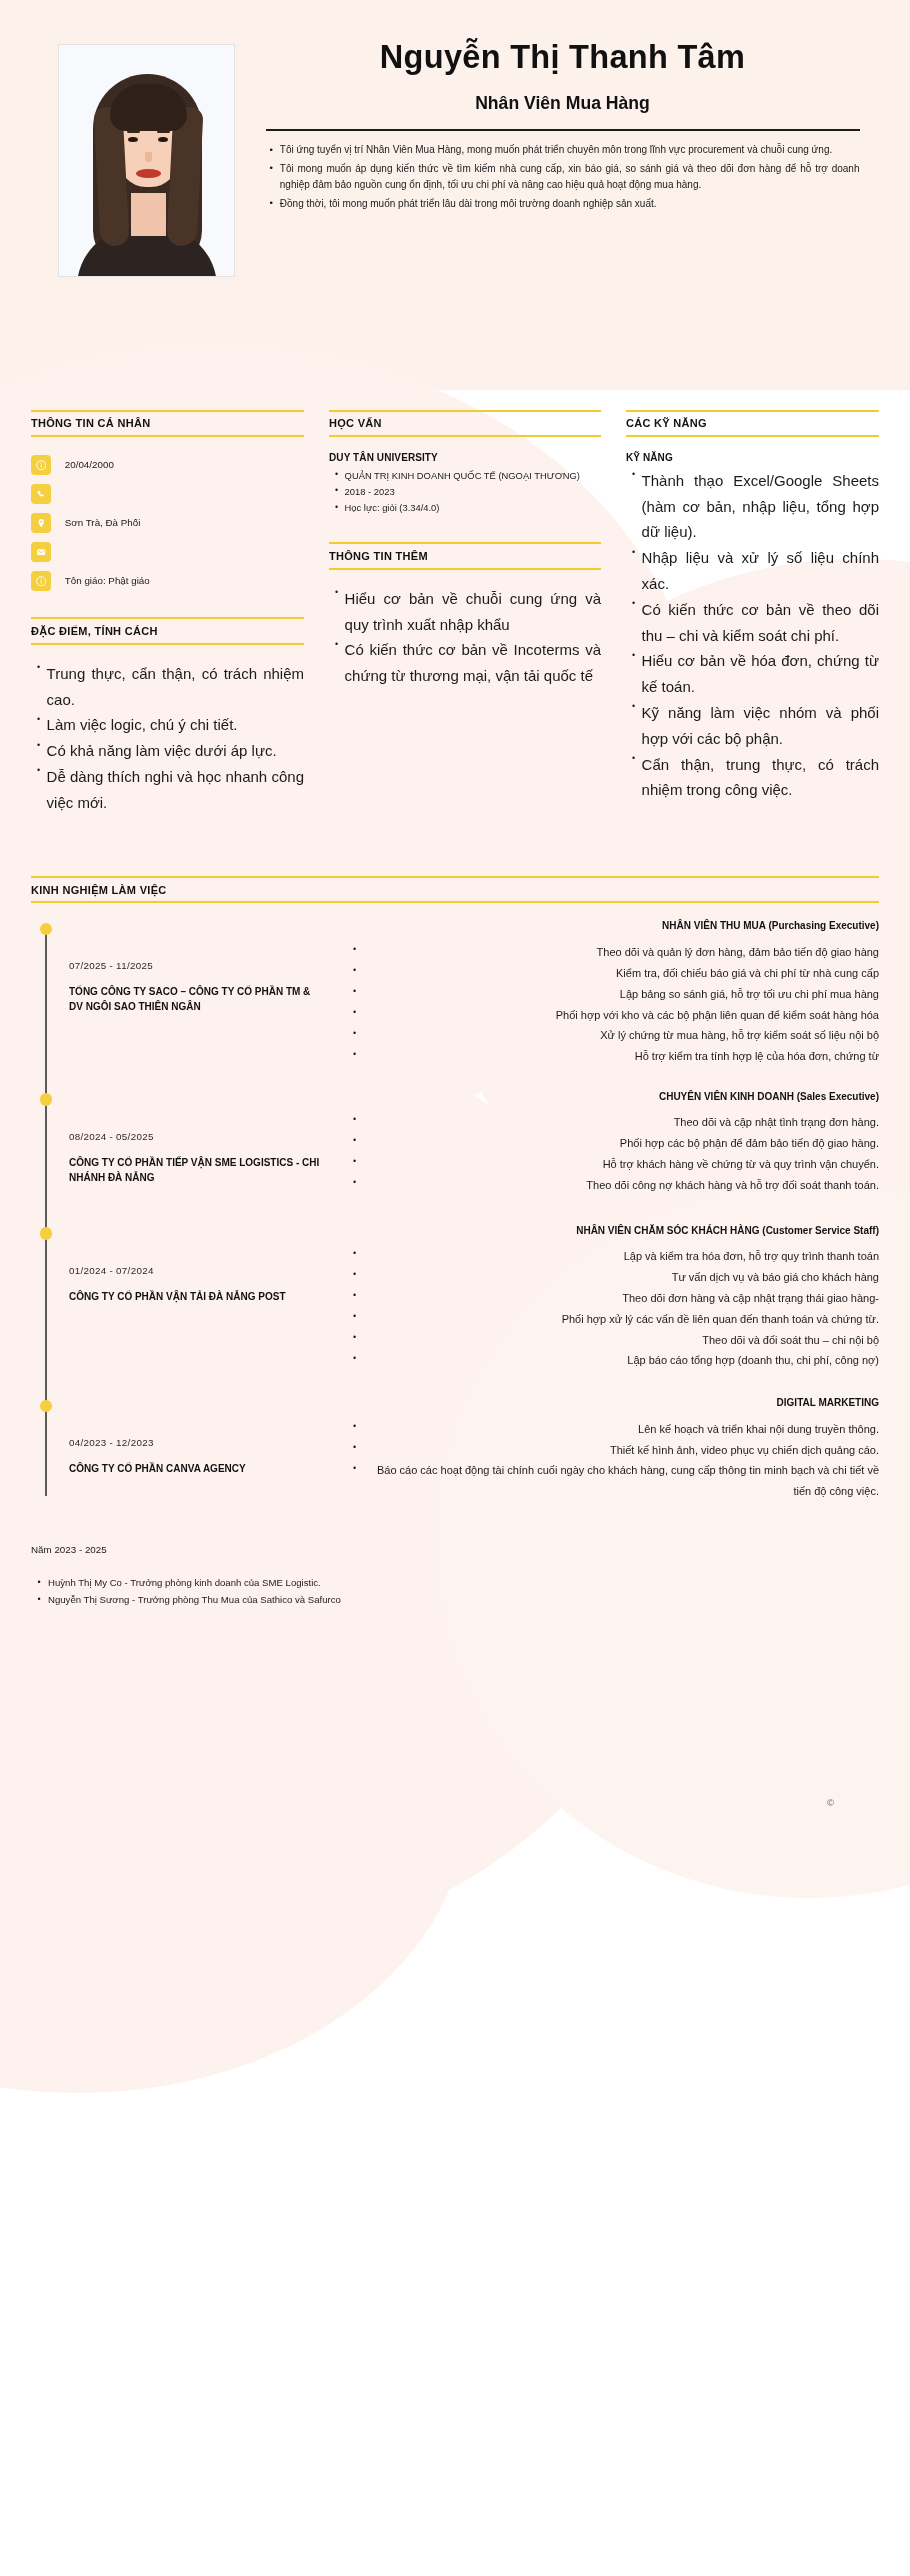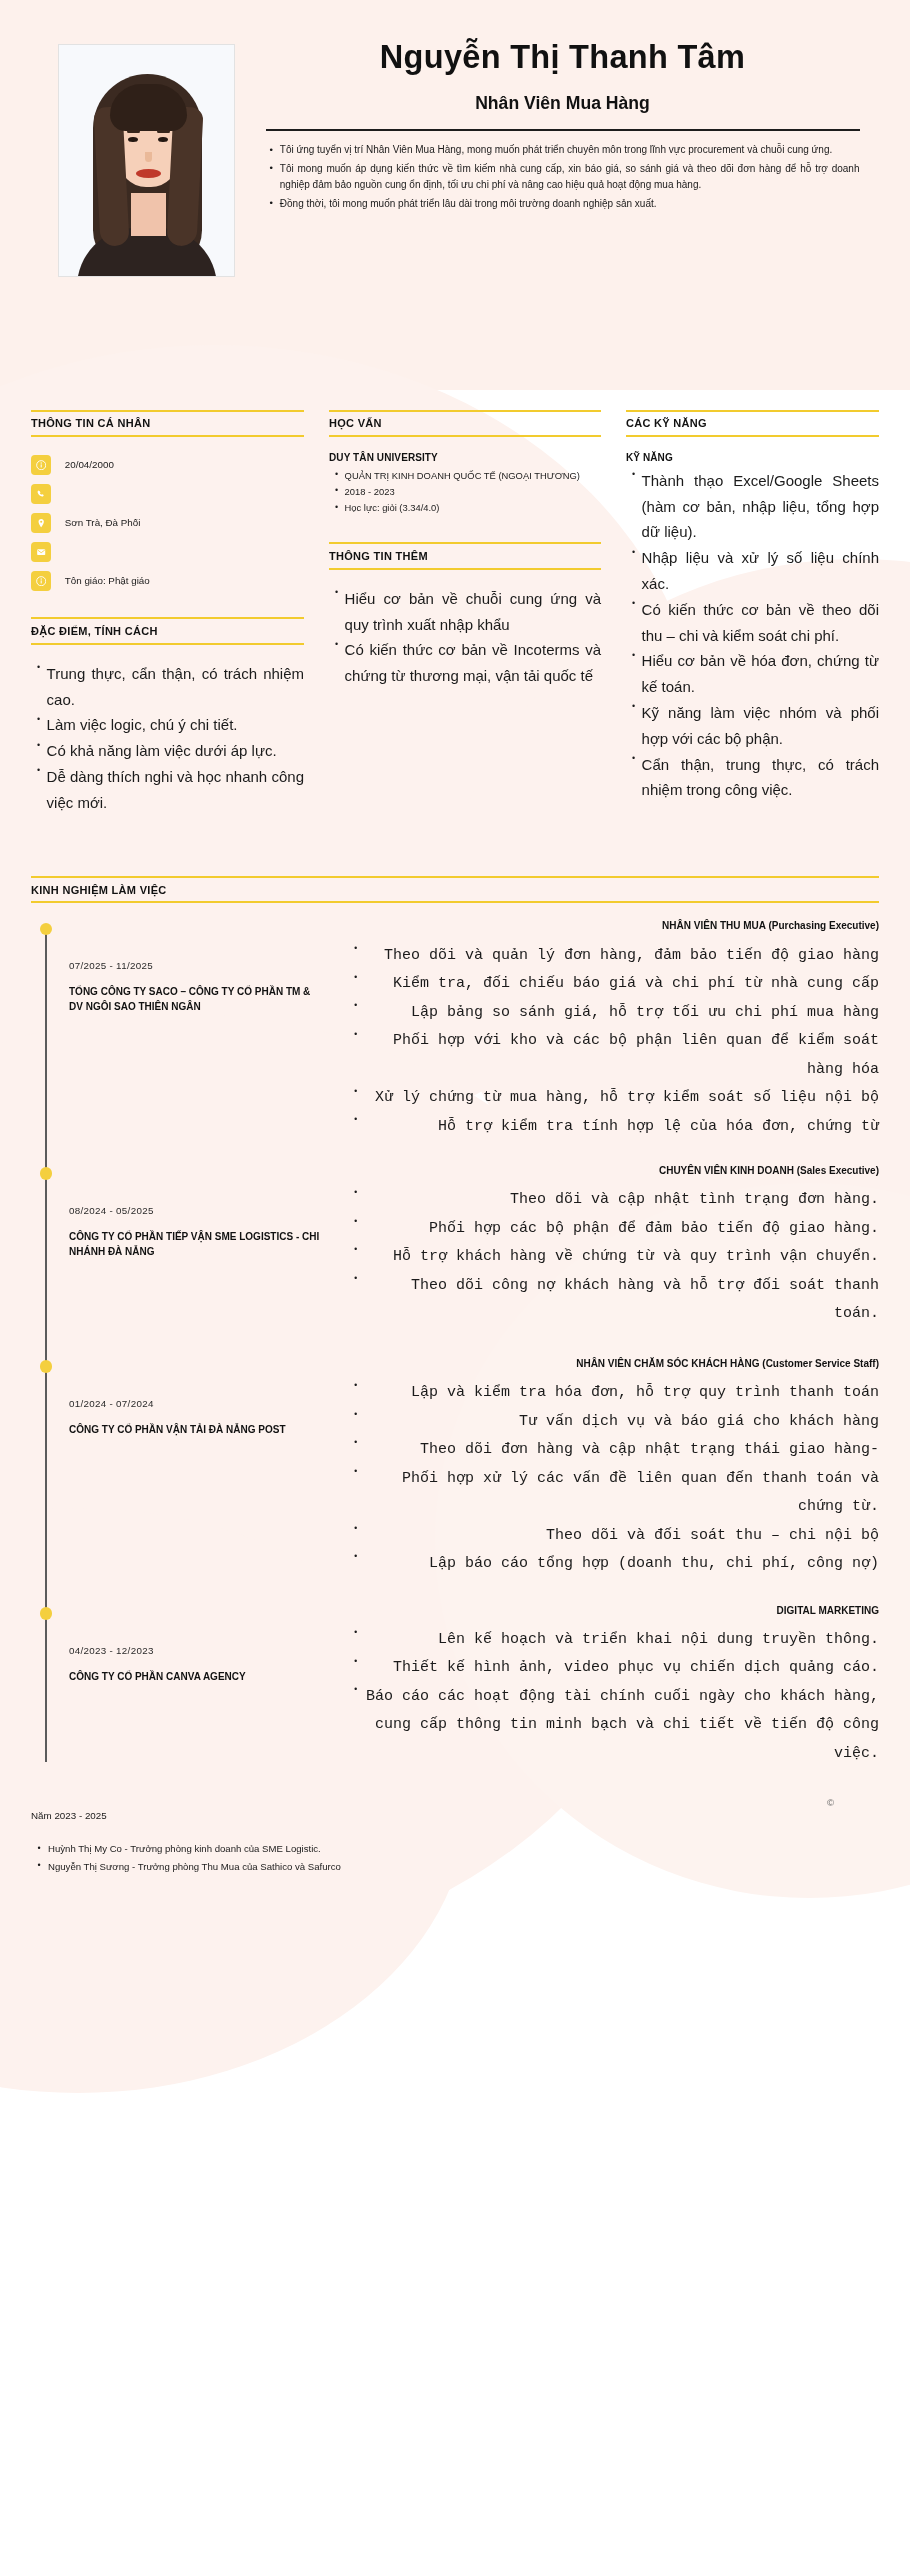--- a/index.html
+++ b/index.html
@@ -245,24 +245,23 @@
   .exp-role {
     font-size: 10px;
     font-weight: 700;
     color: #111;
     margin-bottom: 10.4px;
   }
   ul.duties { list-style: none; }
   ul.duties li {
     position: relative;
     padding-left: 14.3px;
-    font-size: 15px;
+    font-size: 11px;
     line-height: 1.9;
     color: #1b1b1b;
-    font-family: Liberation Mono, monospace;
   }
   ul.duties li::before {
     content: "•";
     position: absolute; left: 4.6px; top: -0.7px;
     color: #1b1b1b; font-size: 9px;
   }
 
   
   .ref-wrap { padding: 0 31px; margin-top: 42px; width: 455px; }
   .ref-years {

